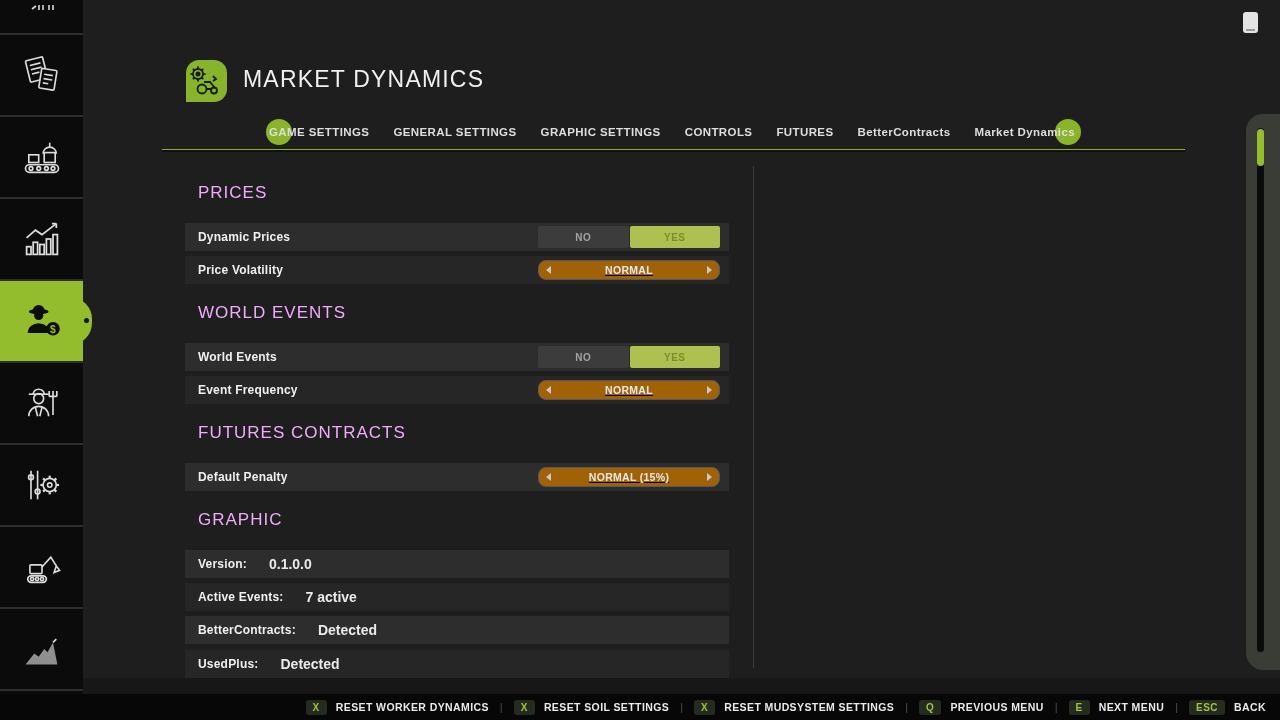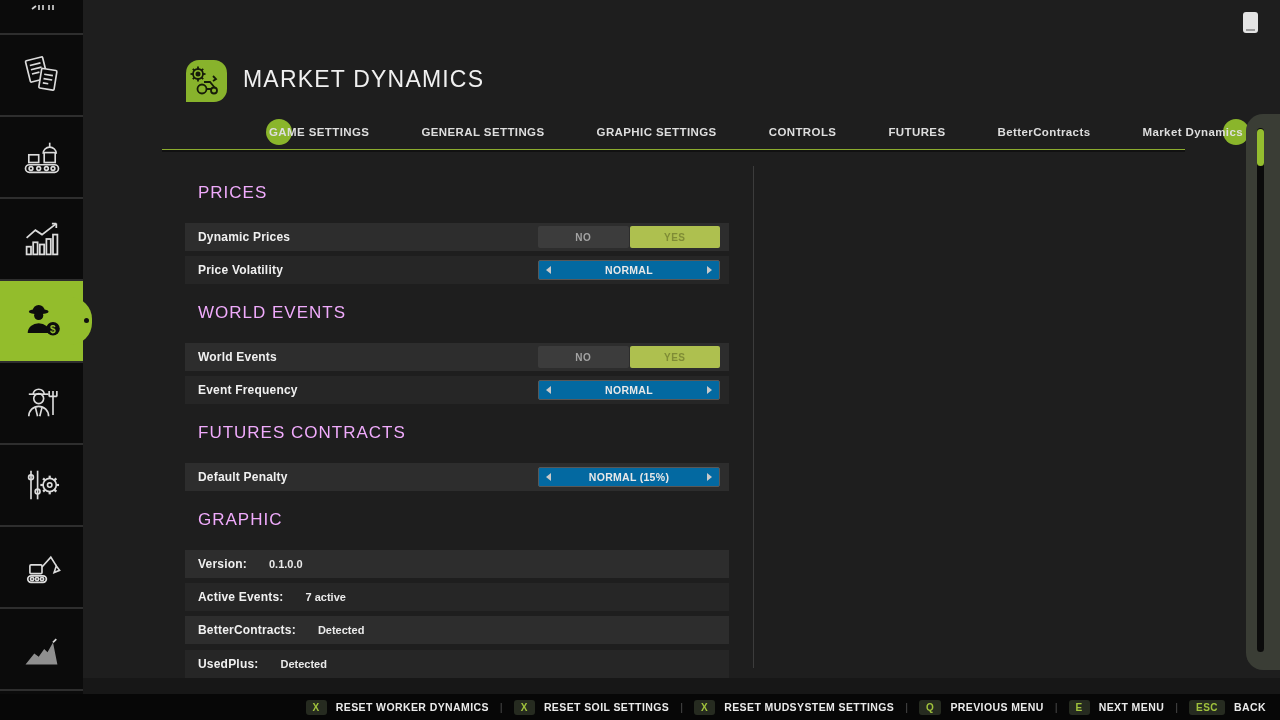--- a/index.html
+++ b/index.html
@@ -13,49 +13,49 @@
   .tile.active { background:#93bd2c; }
   .sep { position:absolute; left:0; width:83px; height:2px; background:#2e2e2e; }
   .active-bump { position:absolute; left:70px; top:297px; width:22px; height:48px; border-radius:0 24px 24px 0; background:#93bd2c; }
   .active-dot { position:absolute; left:84px; top:318px; width:5px; height:5px; border-radius:50%; background:#101010; }
 
   
   .app-icon { position:absolute; left:183px; top:58px; width:46px; height:46px; }
   .page-title { position:absolute; left:243px; top:66px; font-size:23px; letter-spacing:1.2px; color:#f0f0f0; }
 
   
-  .tabs { position:absolute; left:269px; top:118px; height:28px; display:flex; gap:52px; align-items:center; }
+  .tabs { position:absolute; left:269px; top:118px; height:28px; display:flex; gap:24px; align-items:center; }
   .tab { position:relative; font-size:11.5px; font-weight:bold; letter-spacing:.4px; color:#dedede; line-height:28px; white-space:nowrap; cursor:pointer; }
   .tab .txt { position:relative; z-index:1; }
   .tab-badge { position:absolute; top:1px; width:26px; height:26px; border-radius:50%; background:#8ab52b; z-index:0; }
   .tab-badge.left { left:-3px; }
   .tab-badge.right { right:-6px; }
   .tab-underline { position:absolute; left:162px; top:149px; width:1023px; height:3px;
     background:linear-gradient(#9cbb35,#7a9c27); border-bottom:2px solid #111; }
 
   
   .sec-title { position:absolute; left:198px; font-size:17px; letter-spacing:1px; color:#f0abfc; }
   .srow { position:absolute; left:185px; width:544px; height:28px; display:flex; align-items:center; }
   .srow.light { background:#2d2d2d; } .srow.dark { background:#262626; }
   .srow .lbl { margin-left:13px; font-size:12px; font-weight:bold; color:#f0f0f0; letter-spacing:.2px; }
 
   .toggle { position:absolute; right:9px; top:3px; width:182px; height:22px; display:flex; gap:1px; }
   .tbtn { flex:1; display:flex; align-items:center; justify-content:center; font-size:10px; font-weight:bold;
           letter-spacing:.5px; border-radius:2px; cursor:pointer; }
   .tbtn.off { background:#3c3c3c; color:#a3a3a3; }
   .tbtn.on  { background:#aec04f; color:#7f8c35; }
 
-  .selector { position:absolute; right:9px; top:4px; width:182px; height:20px; background:#0369a1;
-              border:1px solid #585858; border-radius:2px; display:flex; align-items:center; justify-content:center; }
+  .selector { position:absolute; right:9px; top:4px; width:182px; height:20px; background:#a16207;
+              border:1px solid #585858; border-radius:8px; display:flex; align-items:center; justify-content:center;text-decoration:underline; }
   .selector .val { font-size:10.5px; font-weight:bold; color:#e8e8e8; letter-spacing:.3px; }
   .arrow { position:absolute; top:5px; width:0; height:0; border-top:4px solid transparent; border-bottom:4px solid transparent; cursor:pointer; }
   .arrow.l { left:7px; border-right:5px solid #c9c9c9; }
   .arrow.r { right:7px; border-left:5px solid #c9c9c9; }
 
-  .stat-val { margin-left:22px; font-size:11px; font-weight:bold; color:#eaeaea; }
+  .stat-val { margin-left:22px; font-size:14px; font-weight:bold; color:#eaeaea; }
 
   .vdivider { position:absolute; left:753px; top:166px; width:1px; height:502px; background:#3c3c3c; }
   .fade-strip { position:absolute; left:83px; top:678px; width:1197px; height:16px; background:#171717; }
 
   
   .scroll-wrap { position:absolute; left:1246px; top:114px; width:34px; height:556px; background:#3a3d35; border-radius:17px 0 0 17px; }
   .scroll-track { position:absolute; left:1257px; top:128px; width:7px; height:524px; background:#0b0b0b; border-radius:4px; }
   .scroll-thumb { position:absolute; left:1257px; top:129px; width:7px; height:37px; background:#94bd2f; border-radius:4px; cursor:grab; }
 
   .battery { position:absolute; left:1243px; top:12px; width:15px; height:21px; background:#e4e4e4; border-radius:3px; }

